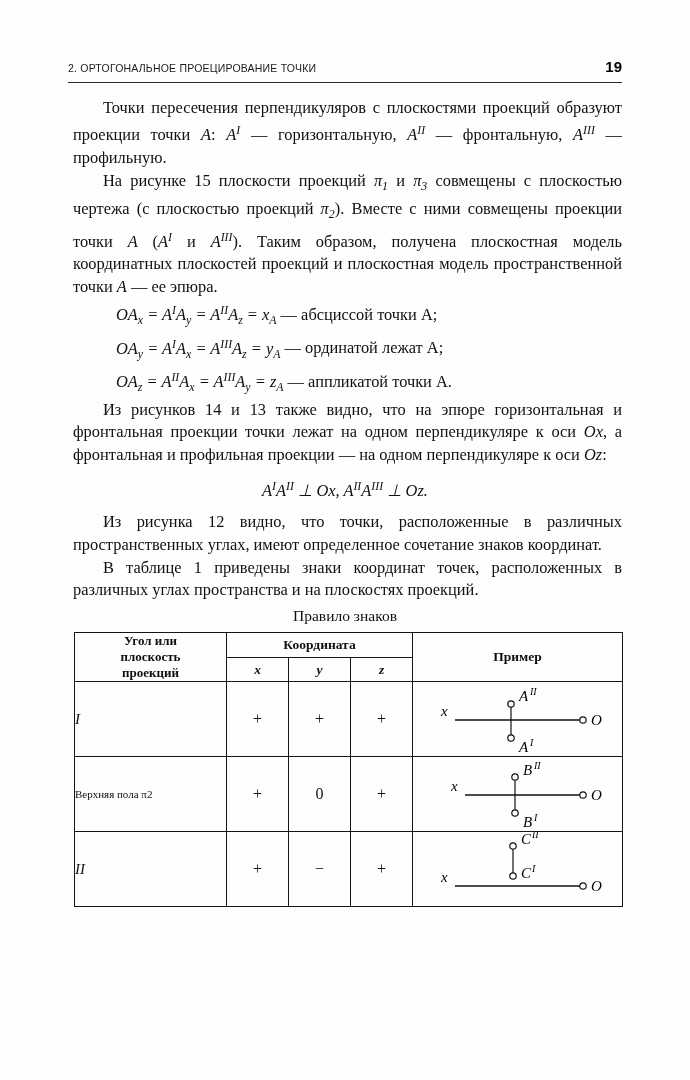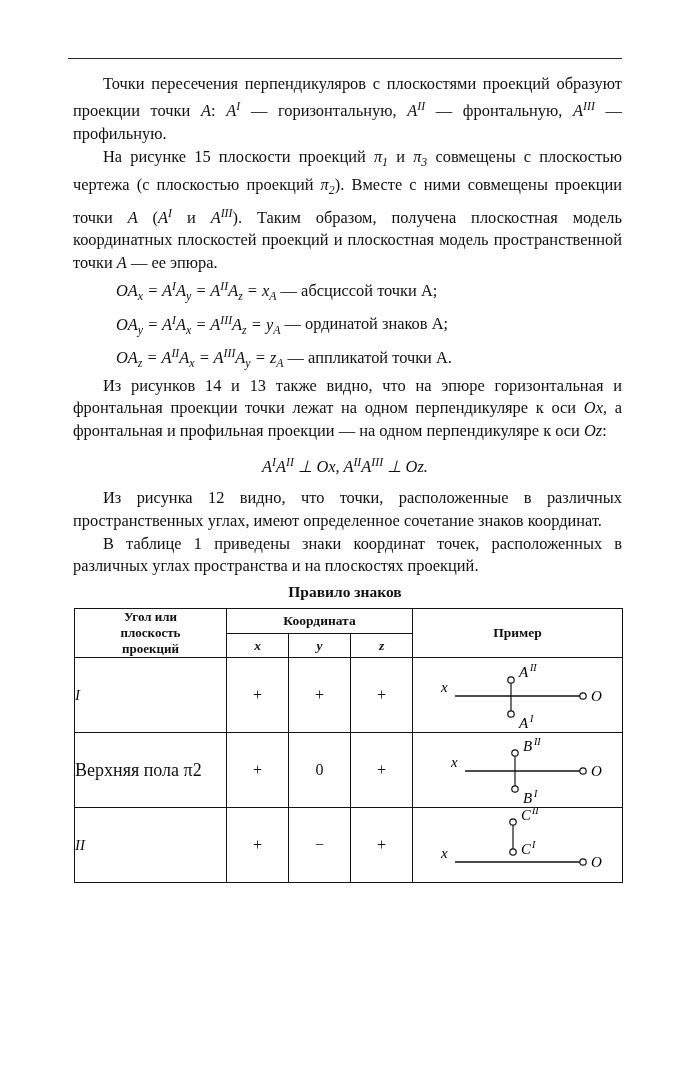--- a/index.html
+++ b/index.html
@@ -79,21 +79,21 @@
   .table-label {
     font-family: "Liberation Serif", serif;
     font-style: italic;
     font-size: 13.5px;
     letter-spacing: 2px;
     text-align: right;
     margin-top: 14px;
   }
   .table-title {
     text-align: center;
-    font-weight: bold;
+    font-weight: normal;
     font-size: 15.5px;
     margin: 6px 0 7px 0;
     font-family: "Liberation Serif", serif;
   }
   
   table.signs {
     border-collapse: collapse;
     width: 548px;
     margin-left: 6px;
     table-layout: fixed;
@@ -124,21 +124,21 @@
     text-align: center;
     padding: 4px 2px;
   }
   .cell-angle {
     font-size: 15px;
     padding: 6px 0 6px 10px;
     font-style: italic;
     text-align: left;
   }
   .cell-angle.roman { font-style: italic; }
-  .cell-angle.plain { font-style: normal; font-size: 18px; margin-top: 28px; }
+  .cell-angle.plain { font-style: normal; font-size: 11px; margin-top: 28px; }
   .cell-sign {
     text-align: center;
     font-size: 16px;
   }
   .cell-example {
     padding: 4px 0;
   }
   .ex-wrap {
     display: flex;
     justify-content: center;
@@ -146,32 +146,36 @@
     height: 74px;
   }
   svg { display: block; }
 </style>
 </head>
 <body>
 
 <div class="page">
   <div class="content">
 
+    <div class="runhead">
+      <div class="runhead-title">2. ОРТОГОНАЛЬНОЕ ПРОЕЦИРОВАНИЕ ТОЧКИ</div>
+      <div class="runhead-page">19</div>
+    </div>
     <div class="rule"></div>
 
     <p class="para"><span>Точки пересечения перпендикуляров с плоскостями проекций образуют проекции точки </span><span class="it">A</span><span>: </span><span class="it">A</span><span class="sup">I</span><span> — горизонтальную, </span><span class="it">A</span><span class="sup">II</span><span> — фронтальную, </span><span class="it">A</span><span class="sup">III</span><span> — профильную.</span></p>
 
     <p class="para"><span>На рисунке 15 плоскости проекций </span><span class="it">π</span><span class="sub">1</span><span> и </span><span class="it">π</span><span class="sub">3</span><span> совмещены с плоскостью чертежа (с плоскостью проекций </span><span class="it">π</span><span class="sub">2</span><span>). Вместе с ними совмещены проекции точки </span><span class="it">A</span><span> (</span><span class="it">A</span><span class="sup">I</span><span> и </span><span class="it">A</span><span class="sup">III</span><span>). Таким образом, получена плоскостная модель координатных плоскостей проекций и плоскостная модель пространственной точки </span><span class="it">A</span><span> — ее эпюра.</span></p>
 
 
     <div class="formula-line">
       <span class="it"><i>OA</i><span class="sub">x</span> = <i>A</i><span class="sup">I</span><i>A</i><span class="sub">y</span> = <i>A</i><span class="sup">II</span><i>A</i><span class="sub">z</span> = <i>x</i><span class="sub">A</span></span><span> — абсциссой точки A;</span>
     </div>
     <div class="formula-line">
-      <span class="it"><i>OA</i><span class="sub">y</span> = <i>A</i><span class="sup">I</span><i>A</i><span class="sub">x</span> = <i>A</i><span class="sup">III</span><i>A</i><span class="sub">z</span> = <i>y</i><span class="sub">A</span></span><span> — ординатой знаков A;</span>
+      <span class="it"><i>OA</i><span class="sub">y</span> = <i>A</i><span class="sup">I</span><i>A</i><span class="sub">x</span> = <i>A</i><span class="sup">III</span><i>A</i><span class="sub">z</span> = <i>y</i><span class="sub">A</span></span><span> — ординатой лежат A;</span>
     </div>
     <div class="formula-line">
       <span class="it"><i>OA</i><span class="sub">z</span> = <i>A</i><span class="sup">II</span><i>A</i><span class="sub">x</span> = <i>A</i><span class="sup">III</span><i>A</i><span class="sub">y</span> = <i>z</i><span class="sub">A</span></span><span> — аппликатой точки A.</span>
     </div>
 
     <p class="para"><span>Из рисунков 14 и 13 также видно, что на эпюре горизонтальная и фронтальная проекции точки лежат на одном перпендикуляре к оси </span><span class="it">Ox</span><span>, а фронтальная и профильная проекции — на одном перпендикуляре к оси </span><span class="it">Oz</span><span>:</span></p>
 
     <div class="formula-center">
       <span class="it"><i>A</i><span class="sup">I</span><i>A</i><span class="sup">II</span> ⊥ <i>Ox</i>, <i>A</i><span class="sup">II</span><i>A</i><span class="sup">III</span> ⊥ <i>Oz</i>.</span>
     </div>

